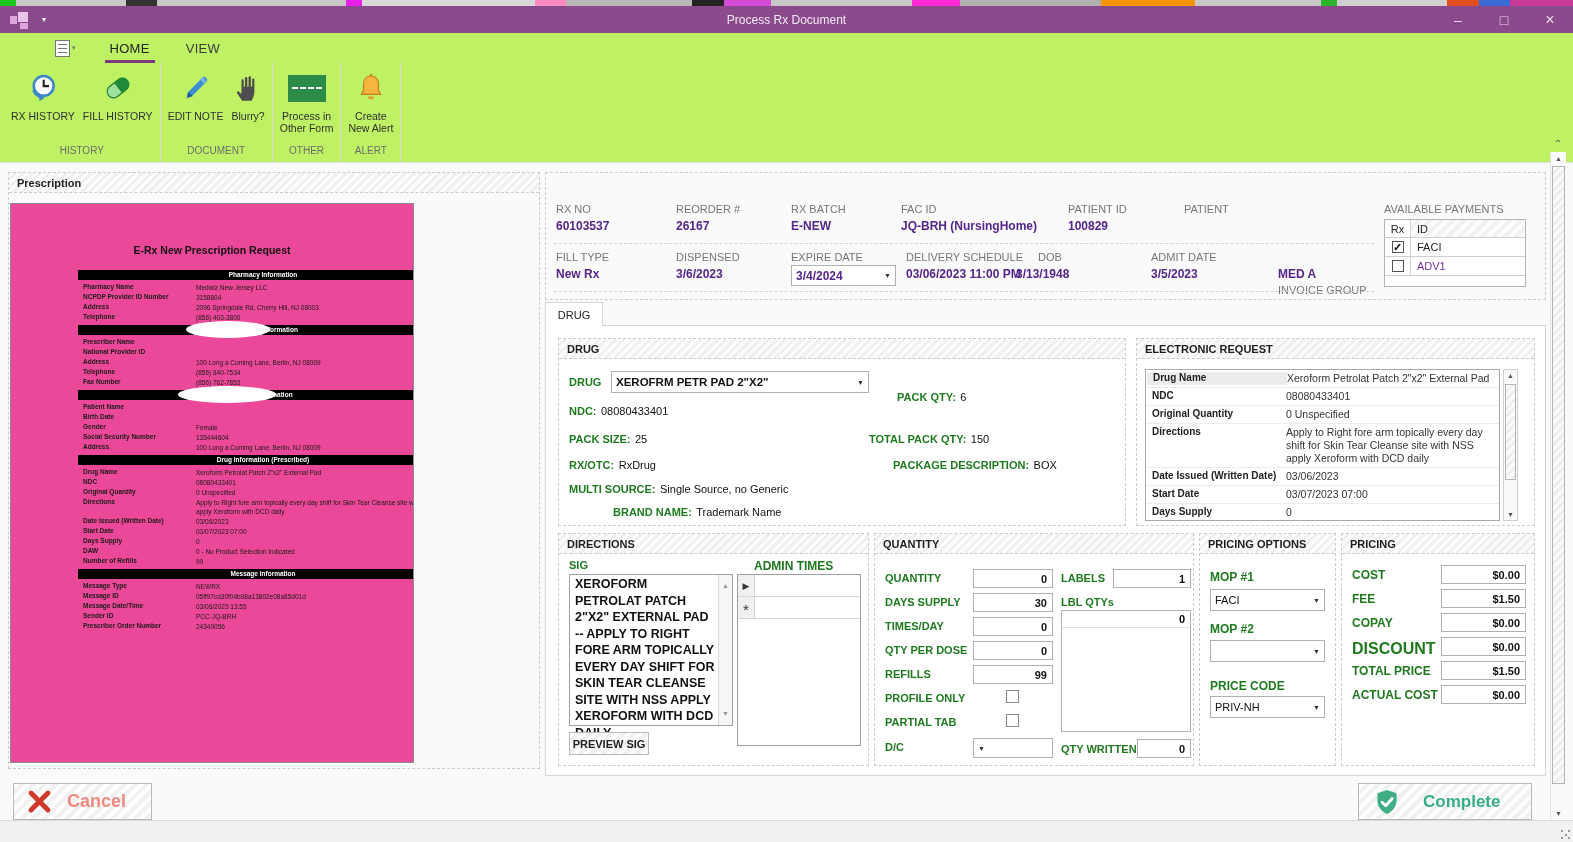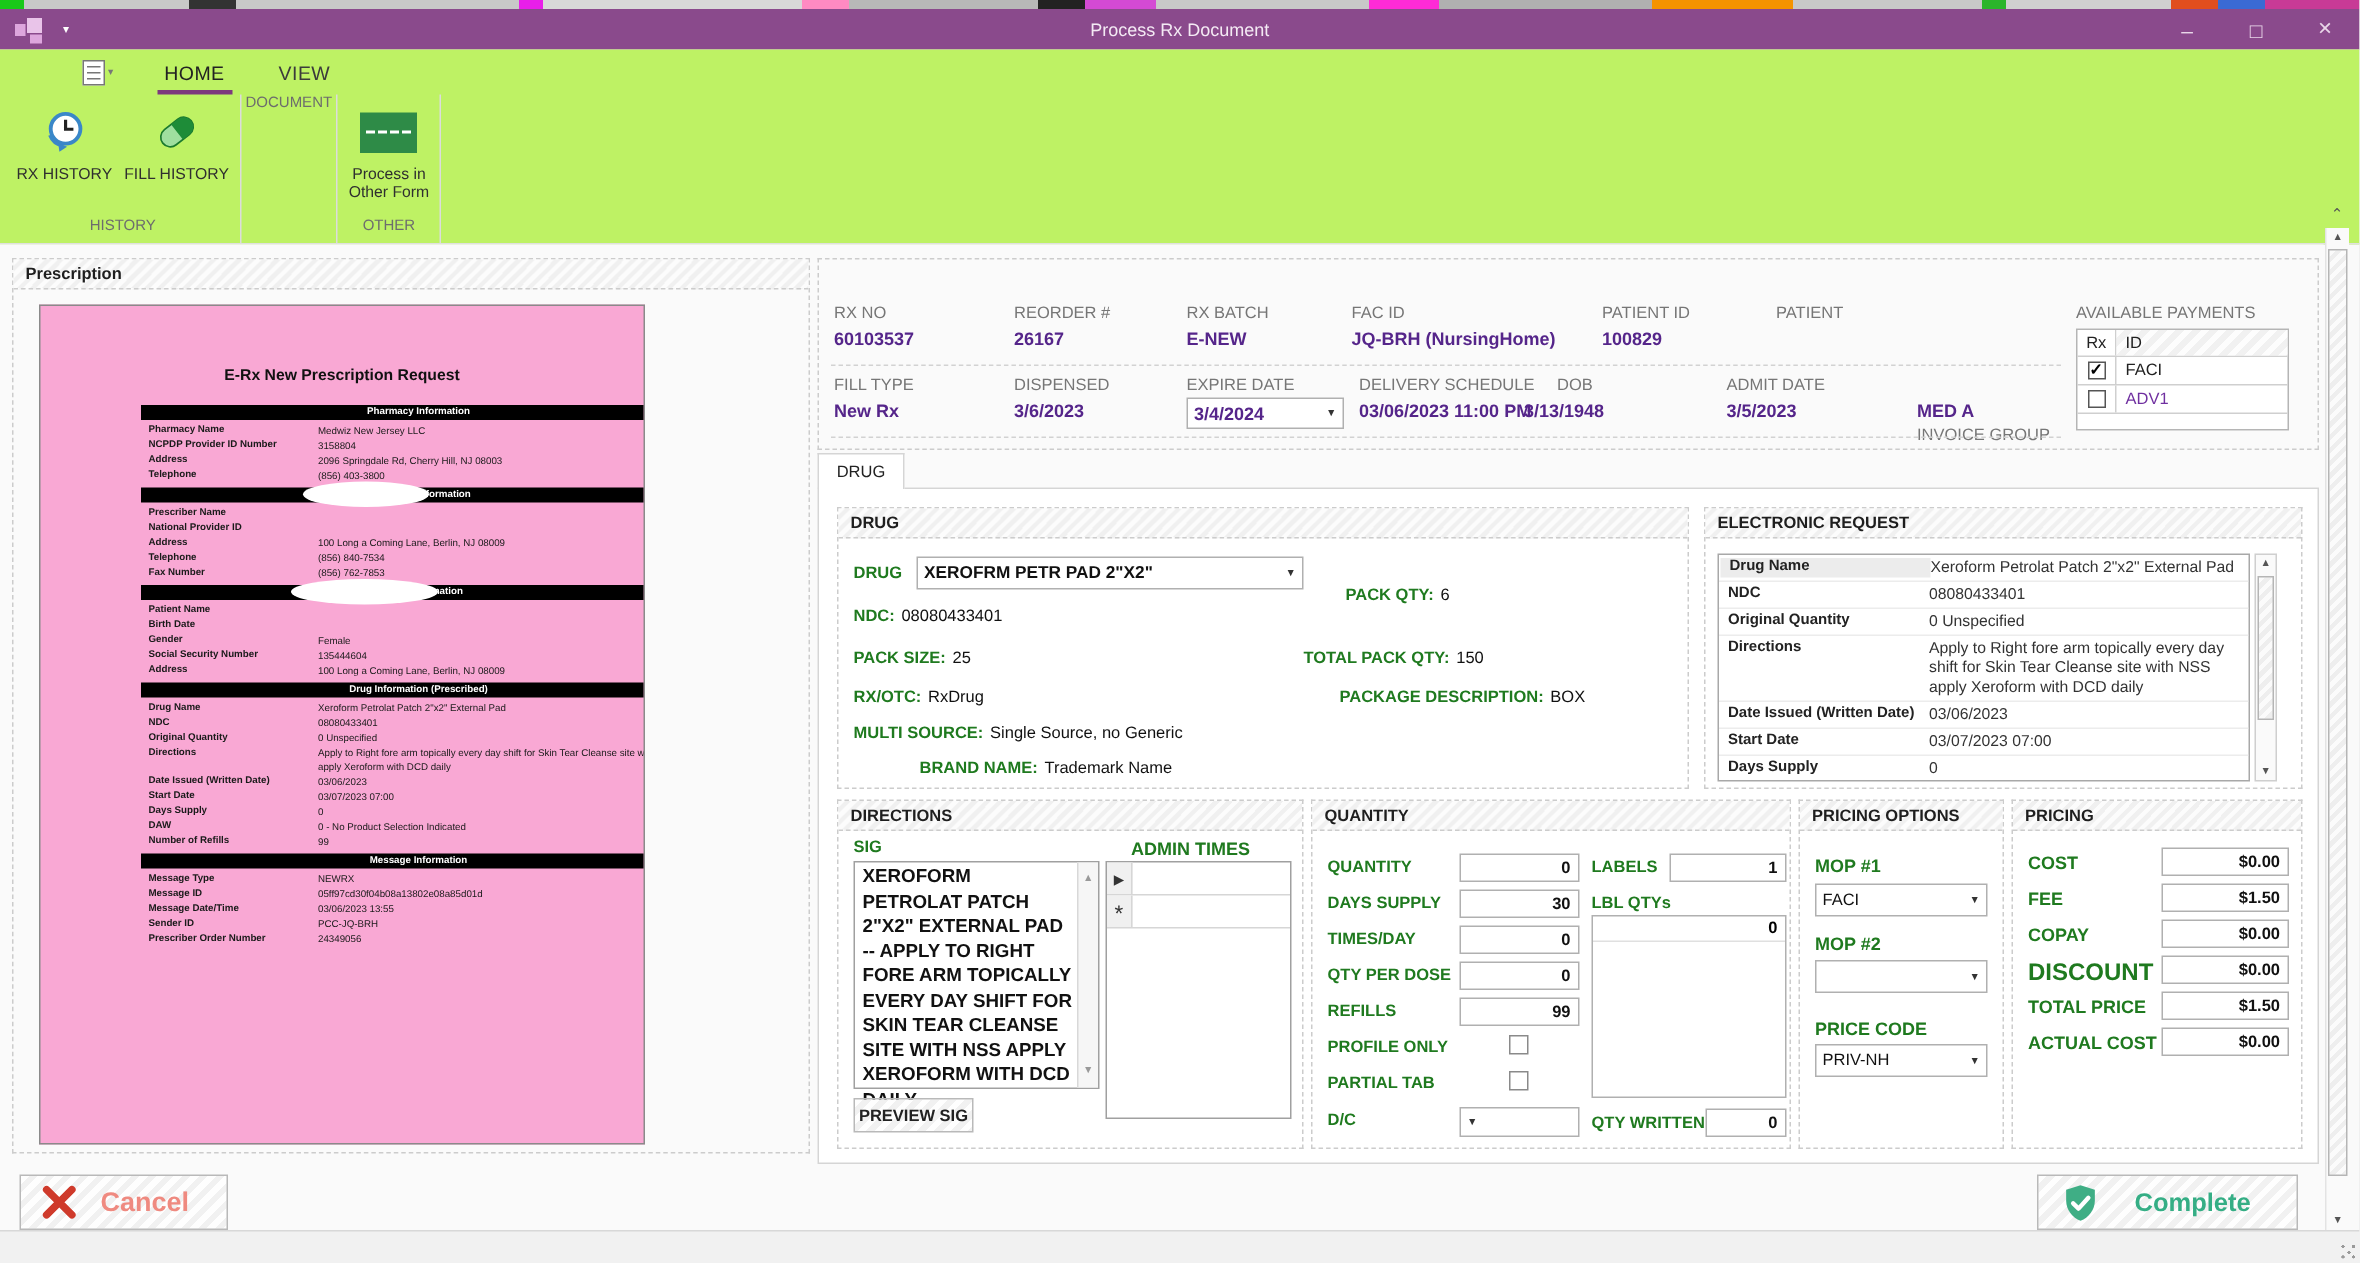--- a/index.html
+++ b/index.html
@@ -72,21 +72,21 @@
   .tinput { position:absolute; border:1px solid #b0b0b0; background:#fff; font:bold 11px "Liberation Sans",sans-serif;
     text-align:right; padding:1px 5px; color:#111; }
   .combo { position:absolute; border:1px solid #b0b0b0; background:#fff; display:flex; align-items:center;
     font-size:11px; color:#111; padding:0 4px; }
   .combo .cval { flex:1; overflow:hidden; white-space:nowrap; }
   .combo .arrow { font-size:7px; color:#333; margin-left:4px; }
   .checkbox { position:absolute; width:13px; height:13px; border:1px solid #8a8a8a; background:#fff;
     font-size:11px; line-height:12px; text-align:center; color:#222; font-weight:bold; }
 
   
-  .doc-page { position:absolute; left:17px; top:30px; width:404px; height:560px; background:#f9a8d4;
+  .doc-page { position:absolute; left:1px; top:30px; width:404px; height:560px; background:#ec4899;
     border:1px solid #8a8a8a; overflow:hidden; }
   .doc-title { text-align:center; margin-top:40px; font-size:10.5px; font-weight:bold; color:#111; }
   .doc-sec { position:relative; margin-left:67px; width:370px; }
   .doc-bar { position:relative; background:#000; color:#fff; height:10px; line-height:10px;
     font-size:6.5px; font-weight:bold; text-align:center; margin:3px 0 2px 0; }
   .blob { position:absolute; background:#fff; border-radius:50%; }
   .doc-row { display:flex; font-size:6.5px; line-height:10px; color:#1a1a1a; }
   .doc-label { width:118px; flex-shrink:0; font-weight:bold; padding-left:5px; }
   .doc-value { flex:1; line-height:9px; padding-top:1px; }
 
@@ -209,33 +209,69 @@
                   <path d="M12 7.5 h4 a4.5 4.5 0 0 1 0 9 H12 z" fill="#1e8c38"></path>
                 </g>
               </svg>
               </span>
             <span class="rlabel">FILL HISTORY</span>
           </div>
         </div>
         <div class="rg-label">HISTORY</div>
       </div>
       <div class="rgroup">
+        <div class="rg-buttons">
+          <div class="rbtn">
+            <span class="ric">
+              <svg viewBox="0 0 24 24" width="32" height="32">
+                <path d="M5 19.5 l1.3-4.6 L16.8 4.3 a1.9 1.9 0 0 1 2.7 0 l0.3 0.3 a1.9 1.9 0 0 1 0 2.7 L9.3 17.9 z" fill="#3d8fd1"></path>
+                <path d="M5 19.5 l1.3-4.6 3.2 3.2 z" fill="#1d5f93"></path>
+                <rect x="15.2" y="4.6" width="4.4" height="2.6" transform="rotate(45 17 6)" fill="#77b6e8"></rect>
+              </svg>
+              </span>
+            <span class="rlabel">EDIT NOTE</span>
+          </div>
+          <div class="rbtn">
+            <span class="ric">
+              <svg viewBox="0 0 24 24" width="32" height="32" fill="#4d4d4d">
+                <path d="M7.6 21.5c-1.3-1.9-2.8-4.1-3.8-5.7-.5-.8.7-1.8 1.5-1l1.8 1.7V6.3c0-1.2 1.7-1.2 1.7 0V11h.9V4.7c0-1.2 1.8-1.2 1.8 0V11h.9V4.1c0-1.2 1.8-1.2 1.8 0V11h.9V5.7c0-1.2 1.7-1.2 1.7 0V14c0 3.2-1 5.2-2.1 7.5z"></path>
+              </svg>
+              </span>
+            <span class="rlabel">Blurry?</span>
+          </div>
+        </div>
         <div class="rg-label">DOCUMENT</div>
       </div>
       <div class="rgroup">
         <div class="rg-buttons">
           <div class="rbtn">
             <span class="ric">
                 <span class="form-icon"></span>
               </span>
             <span class="rlabel">Process in
 Other Form</span>
           </div>
         </div>
         <div class="rg-label">OTHER</div>
+      </div>
+      <div class="rgroup">
+        <div class="rg-buttons">
+          <div class="rbtn">
+            <span class="ric">
+              <svg viewBox="0 0 24 24" width="32" height="32">
+                <rect x="11.1" y="1.4" width="1.8" height="2.4" rx=".9" fill="#c77f1e"></rect>
+                <path d="M12 3c-3.4 0-5.6 2.5-5.6 6.2v4.6L4.8 16.8h14.4l-1.6-3V9.2C17.6 5.5 15.4 3 12 3z" fill="#f5b53f" stroke="#c77f1e" stroke-width="0.9"></path>
+                <path d="M9.8 18.3a2.2 2.2 0 0 0 4.4 0z" fill="#e09a28"></path>
+              </svg>
+              </span>
+            <span class="rlabel">Create
+New Alert</span>
+          </div>
+        </div>
+        <div class="rg-label">ALERT</div>
       </div>
     </div>
   </div>
 
   <div id="main">
 
     <div class="gb gray" style="left:8px; top:9px; width:532px; height:597px;">
       <div class="gb-header">Prescription</div>
       <div class="doc-page">
         <div class="doc-title">E-Rx New Prescription Request</div>

